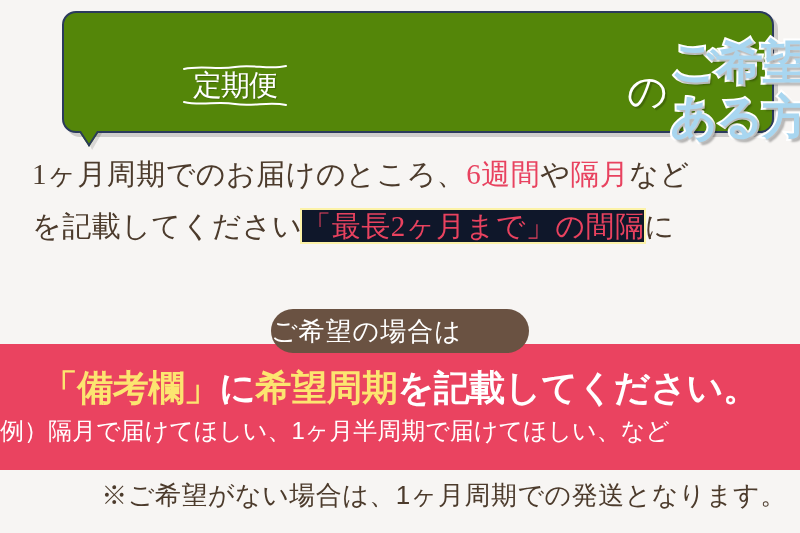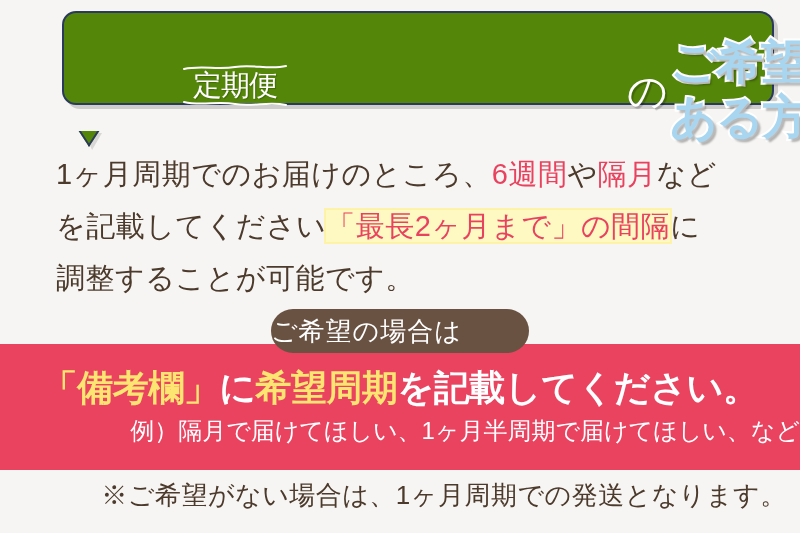--- a/index.html
+++ b/index.html
@@ -8,21 +8,21 @@
     font-family:"Liberation Sans", sans-serif;
     background:#f7f5f3;
     position:relative;
     overflow:hidden;
   }
   #stage { position:absolute; inset:0; }
 
   
   .header-wrap { position:absolute; left:0; top:0; width:800px; height:142px; }
   .header-bubble {
-    position:absolute; left:62px; top:11px; width:712px; height:94px;
+    position:absolute; left:62px; top:11px; width:712px; height:122px;
     background:#548609;
     border-radius:14px;
     border:2px solid #2b3a5c;
     box-shadow:4px 4px 0 rgba(0,0,0,0.16);
     display:flex; align-items:center;
   }
   .bubble-tail {
     position:absolute; left:78px; top:131px; width:22px; height:18px;
     overflow:hidden;
   }
@@ -89,31 +89,31 @@
     letter-spacing:-2px;
     white-space:nowrap;
     font-weight:700;
     -webkit-text-stroke:4px #ffffff;
     paint-order:stroke fill;
     text-shadow:3px 3px 2px rgba(0,0,0,0.28);
   }
 
   
   .body-block {
-    position:absolute; left:56px; top:148px; width:730px;
+    position:absolute; left:32px; top:148px; width:730px;font-family:Liberation Serif, serif;
   }
   .body-line {
     font-size:29px; line-height:52px;
     color:#4c3b2c;
     white-space:nowrap;
     letter-spacing:0.5px;
   }
   .pink { color:#e8425f; }
   .hl {
-    background:#fef9c3;
+    background:#0f172a;
     box-shadow:0 0 0 2px #fcf2a8;
     text-align:right;
   }
 
   
   .badge {
     position:absolute; left:271px; top:309px;
     width:258px; height:44px;
     background:#6a5242;
     border-radius:22px;
@@ -135,21 +135,21 @@
     text-align:center;
     font-size:36px; line-height:44px;
     white-space:nowrap;
     letter-spacing:-0.5px;
     color:#ffffff;
     font-weight:bold;
   }
   .pink-main .y { color:#fce570; }
   .pink-sub {
     position:absolute; left:0; top:72px; width:800px;
-    text-align:right;
+    text-align:left;
     font-size:24px; line-height:30px;
     color:#ffffff;
     white-space:nowrap;
     letter-spacing:0px;
   }
 
   
   .footer-note {
     position:absolute; left:0; top:478px; width:800px;
     text-align:center;
@@ -196,23 +196,20 @@
   <div class="body-block">
 
     <div class="body-line">
       <span>1ヶ月周期でのお届けのところ、</span><span class="pink">6週間</span><span>や</span><span class="pink">隔月</span><span>など</span>
     </div>
 
     <div class="body-line">
       <span>を記載してください</span><span class="pink hl">「最長2ヶ月まで」の間隔</span><span>に</span>
     </div>
 
-    <div class="body-line">
-      <span>調整することが可能です。</span>
-    </div>
   </div>
 
   <div class="badge">
     <span>ご希望の場合は</span>
   </div>
 
   <div class="pink-band">
     <div class="pink-main">
       <span class="y">「備考欄」</span><span>に</span><span class="y">希望周期</span><span>を記載してください。</span>
     </div>

